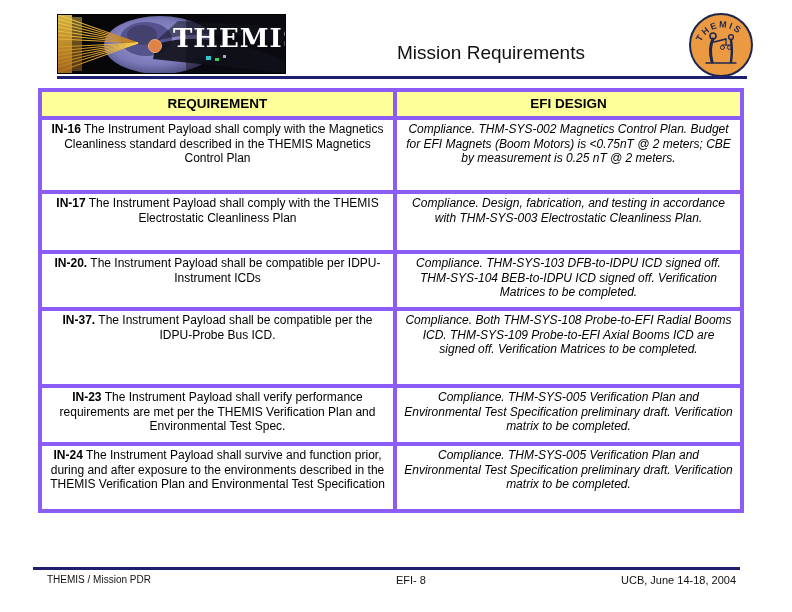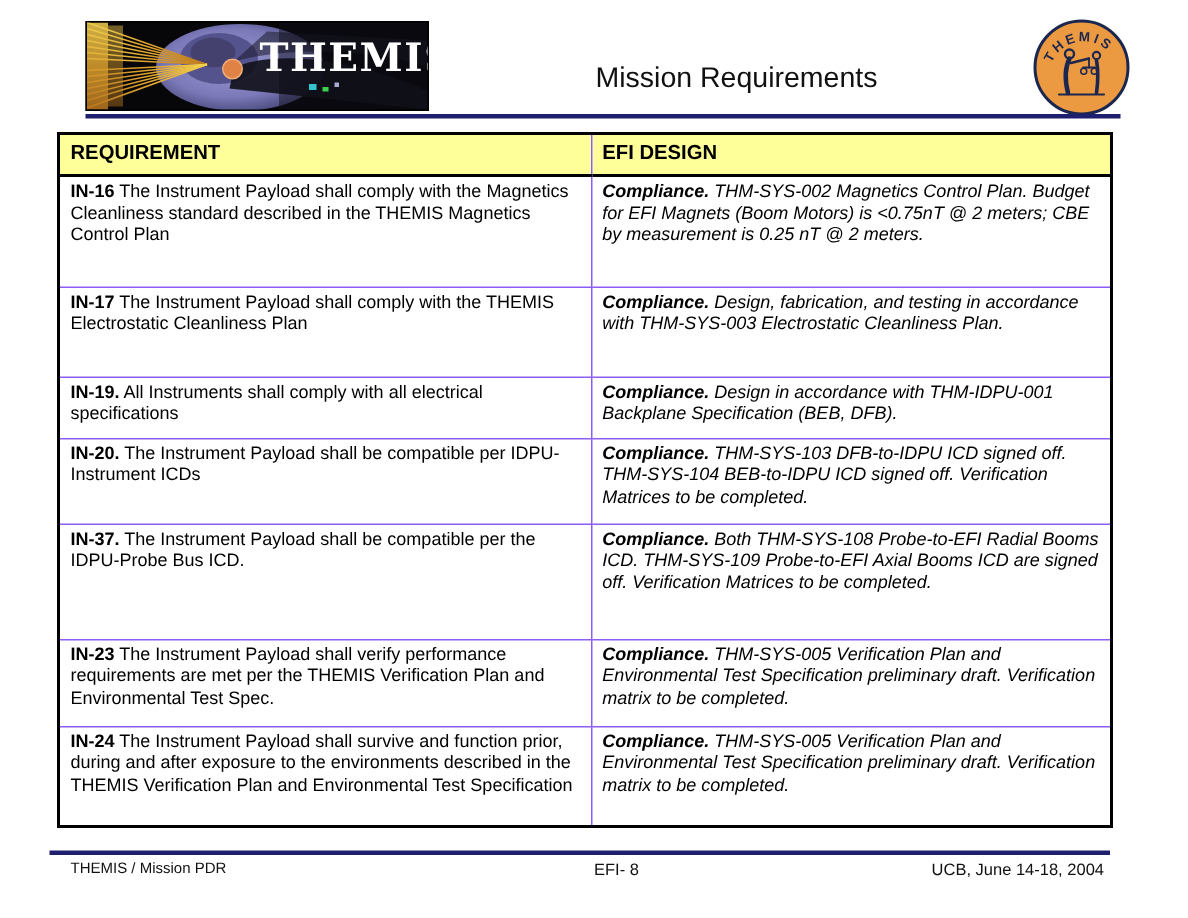--- a/index.html
+++ b/index.html
@@ -23,31 +23,31 @@
   }
   
   table.req-table{
     position:absolute;left:38px;top:88px;width:702px;
     border-collapse:collapse;table-layout:fixed;background:#fff;
     font-size:12px;line-height:14.6px;
   }
   table.req-table col.c-req{width:355px;}
   table.req-table col.c-des{width:347px;}
   table.req-table th,table.req-table td{
-    border:1px solid #8b5cf6;vertical-align:top;text-align:left;
+    border:4px solid #8b5cf6;vertical-align:top;text-align:center;
     padding:2px 7px 2px 7px;overflow:hidden;margin-top:40px;
   }
   table.req-table{border:2px solid #000;}
   table.req-table th{
     background:#ffff99;font-size:13.5px;font-weight:bold;
     border-bottom:2px solid #000;padding-top:5px;
   }
   td.design{font-style:italic;}
   span.num{font-weight:bold;}
-  span.lead{font-weight:bold;font-style:italic;}
+  span.lead{font-weight:normal;font-style:italic;}
   
   .footer-rule{
     position:absolute;left:33px;top:567px;width:707px;height:3px;
     background:#1f1f70;z-index:4;
   }
   .footer-left{
     position:absolute;left:47px;top:574px;font-size:10px;color:#111;z-index:5;white-space:nowrap;
   }
   .footer-center{
     position:absolute;left:368px;top:574px;font-size:11px;color:#111;z-index:5;white-space:nowrap;padding-left:28px;
@@ -152,24 +152,20 @@
       <th>EFI DESIGN</th>
     </tr>
     <tr style="height:74px;">
       <td><span class="num">IN-16</span> <span>The Instrument Payload shall comply with the Magnetics Cleanliness standard described in the THEMIS Magnetics Control Plan</span></td>
       <td class="design"><span class="lead">Compliance.</span> <span>THM-SYS-002 Magnetics Control Plan. Budget for EFI Magnets (Boom Motors) is &lt;0.75nT @ 2 meters; CBE by measurement is 0.25 nT @ 2 meters.</span></td>
     </tr>
     <tr style="height:60px;">
       <td><span class="num">IN-17</span> <span>The Instrument Payload shall comply with the THEMIS Electrostatic Cleanliness Plan</span></td>
       <td class="design"><span class="lead">Compliance.</span> <span>Design, fabrication, and testing in accordance with THM-SYS-003 Electrostatic Cleanliness Plan.</span></td>
     </tr>
-    <tr style="height:41px;">
-      <td><span class="num">IN-19.</span> <span>All Instruments shall comply with all electrical specifications</span></td>
-      <td class="design"><span class="lead">Compliance.</span> <span>Design in accordance with THM-IDPU-001 Backplane Specification (BEB, DFB).</span></td>
-    </tr>
     <tr style="height:57px;">
       <td><span class="num">IN-20.</span> <span>The Instrument Payload shall be compatible per IDPU-Instrument ICDs</span></td>
       <td class="design"><span class="lead">Compliance.</span> <span>THM-SYS-103 DFB-to-IDPU ICD signed off. THM-SYS-104 BEB-to-IDPU ICD signed off. Verification Matrices to be completed.</span></td>
     </tr>
     <tr style="height:77px;">
       <td><span class="num">IN-37.</span> <span>The Instrument Payload shall be compatible per the IDPU-Probe Bus ICD.</span></td>
       <td class="design"><span class="lead">Compliance.</span> <span>Both THM-SYS-108 Probe-to-EFI Radial Booms ICD. THM-SYS-109 Probe-to-EFI Axial Booms ICD are signed off. Verification Matrices to be completed.</span></td>
     </tr>
     <tr style="height:58px;">
       <td><span class="num">IN-23</span> <span>The Instrument Payload shall verify performance requirements are met per the THEMIS Verification Plan and Environmental Test Spec.</span></td>

